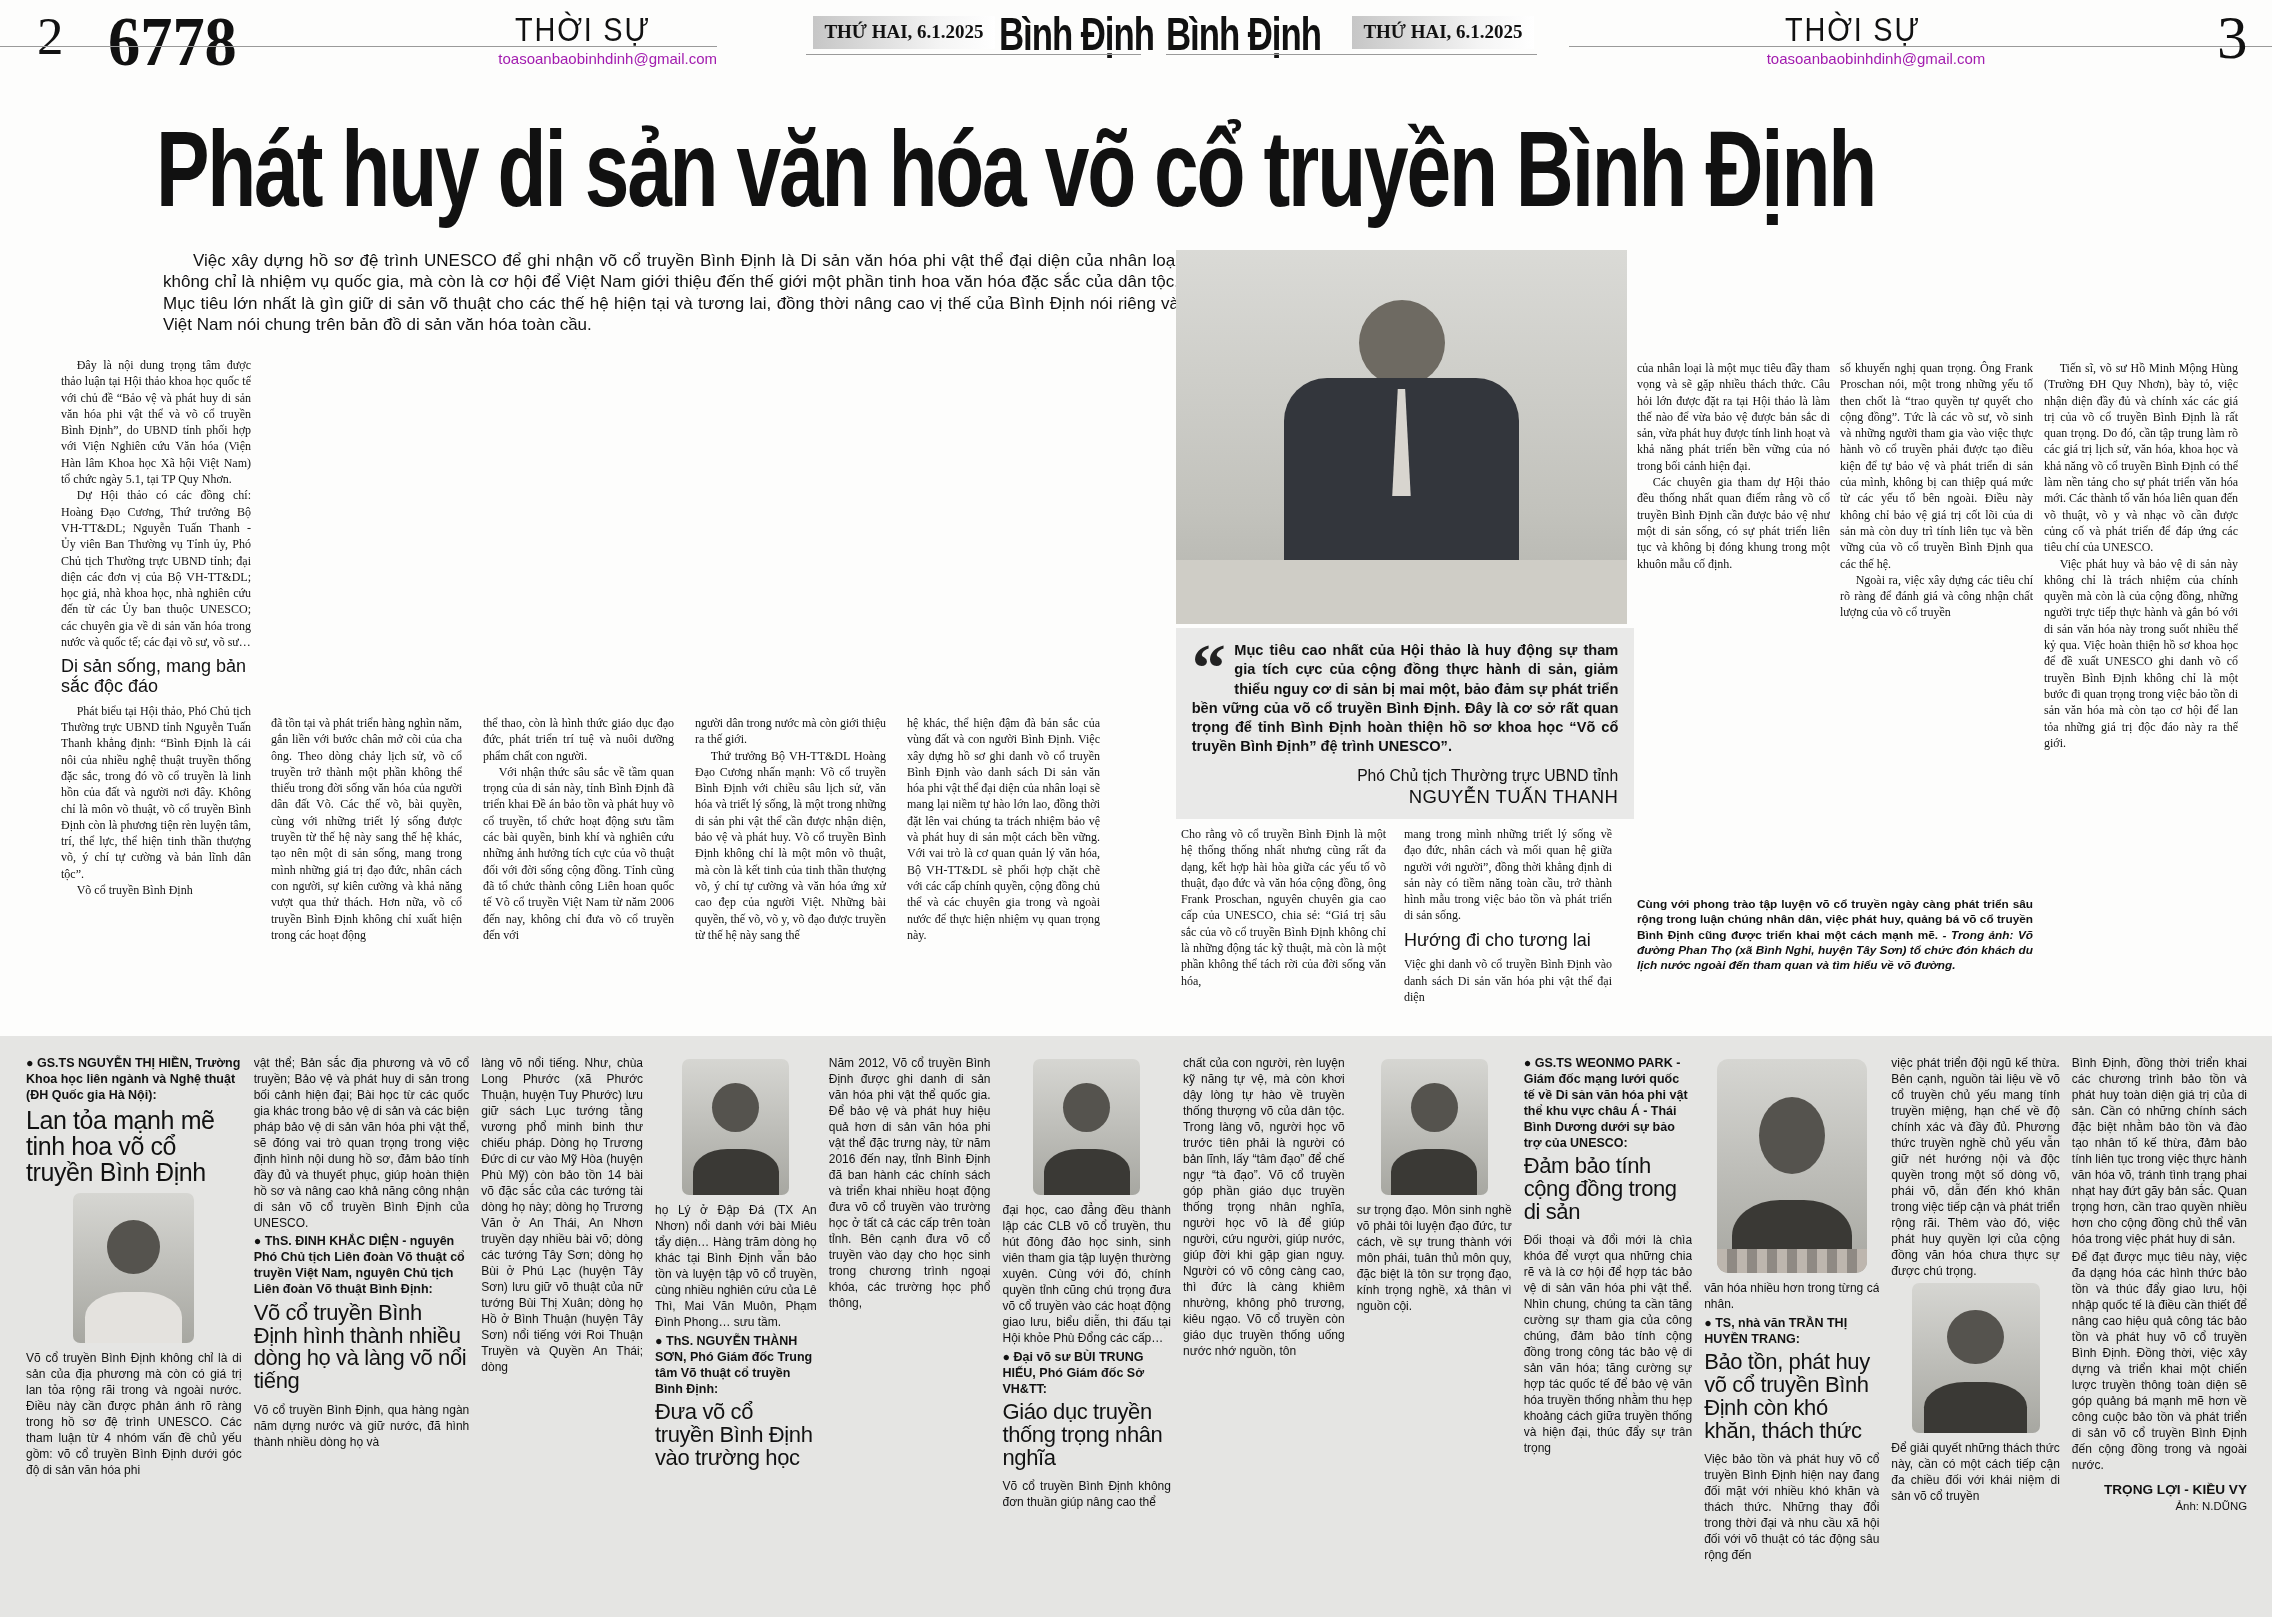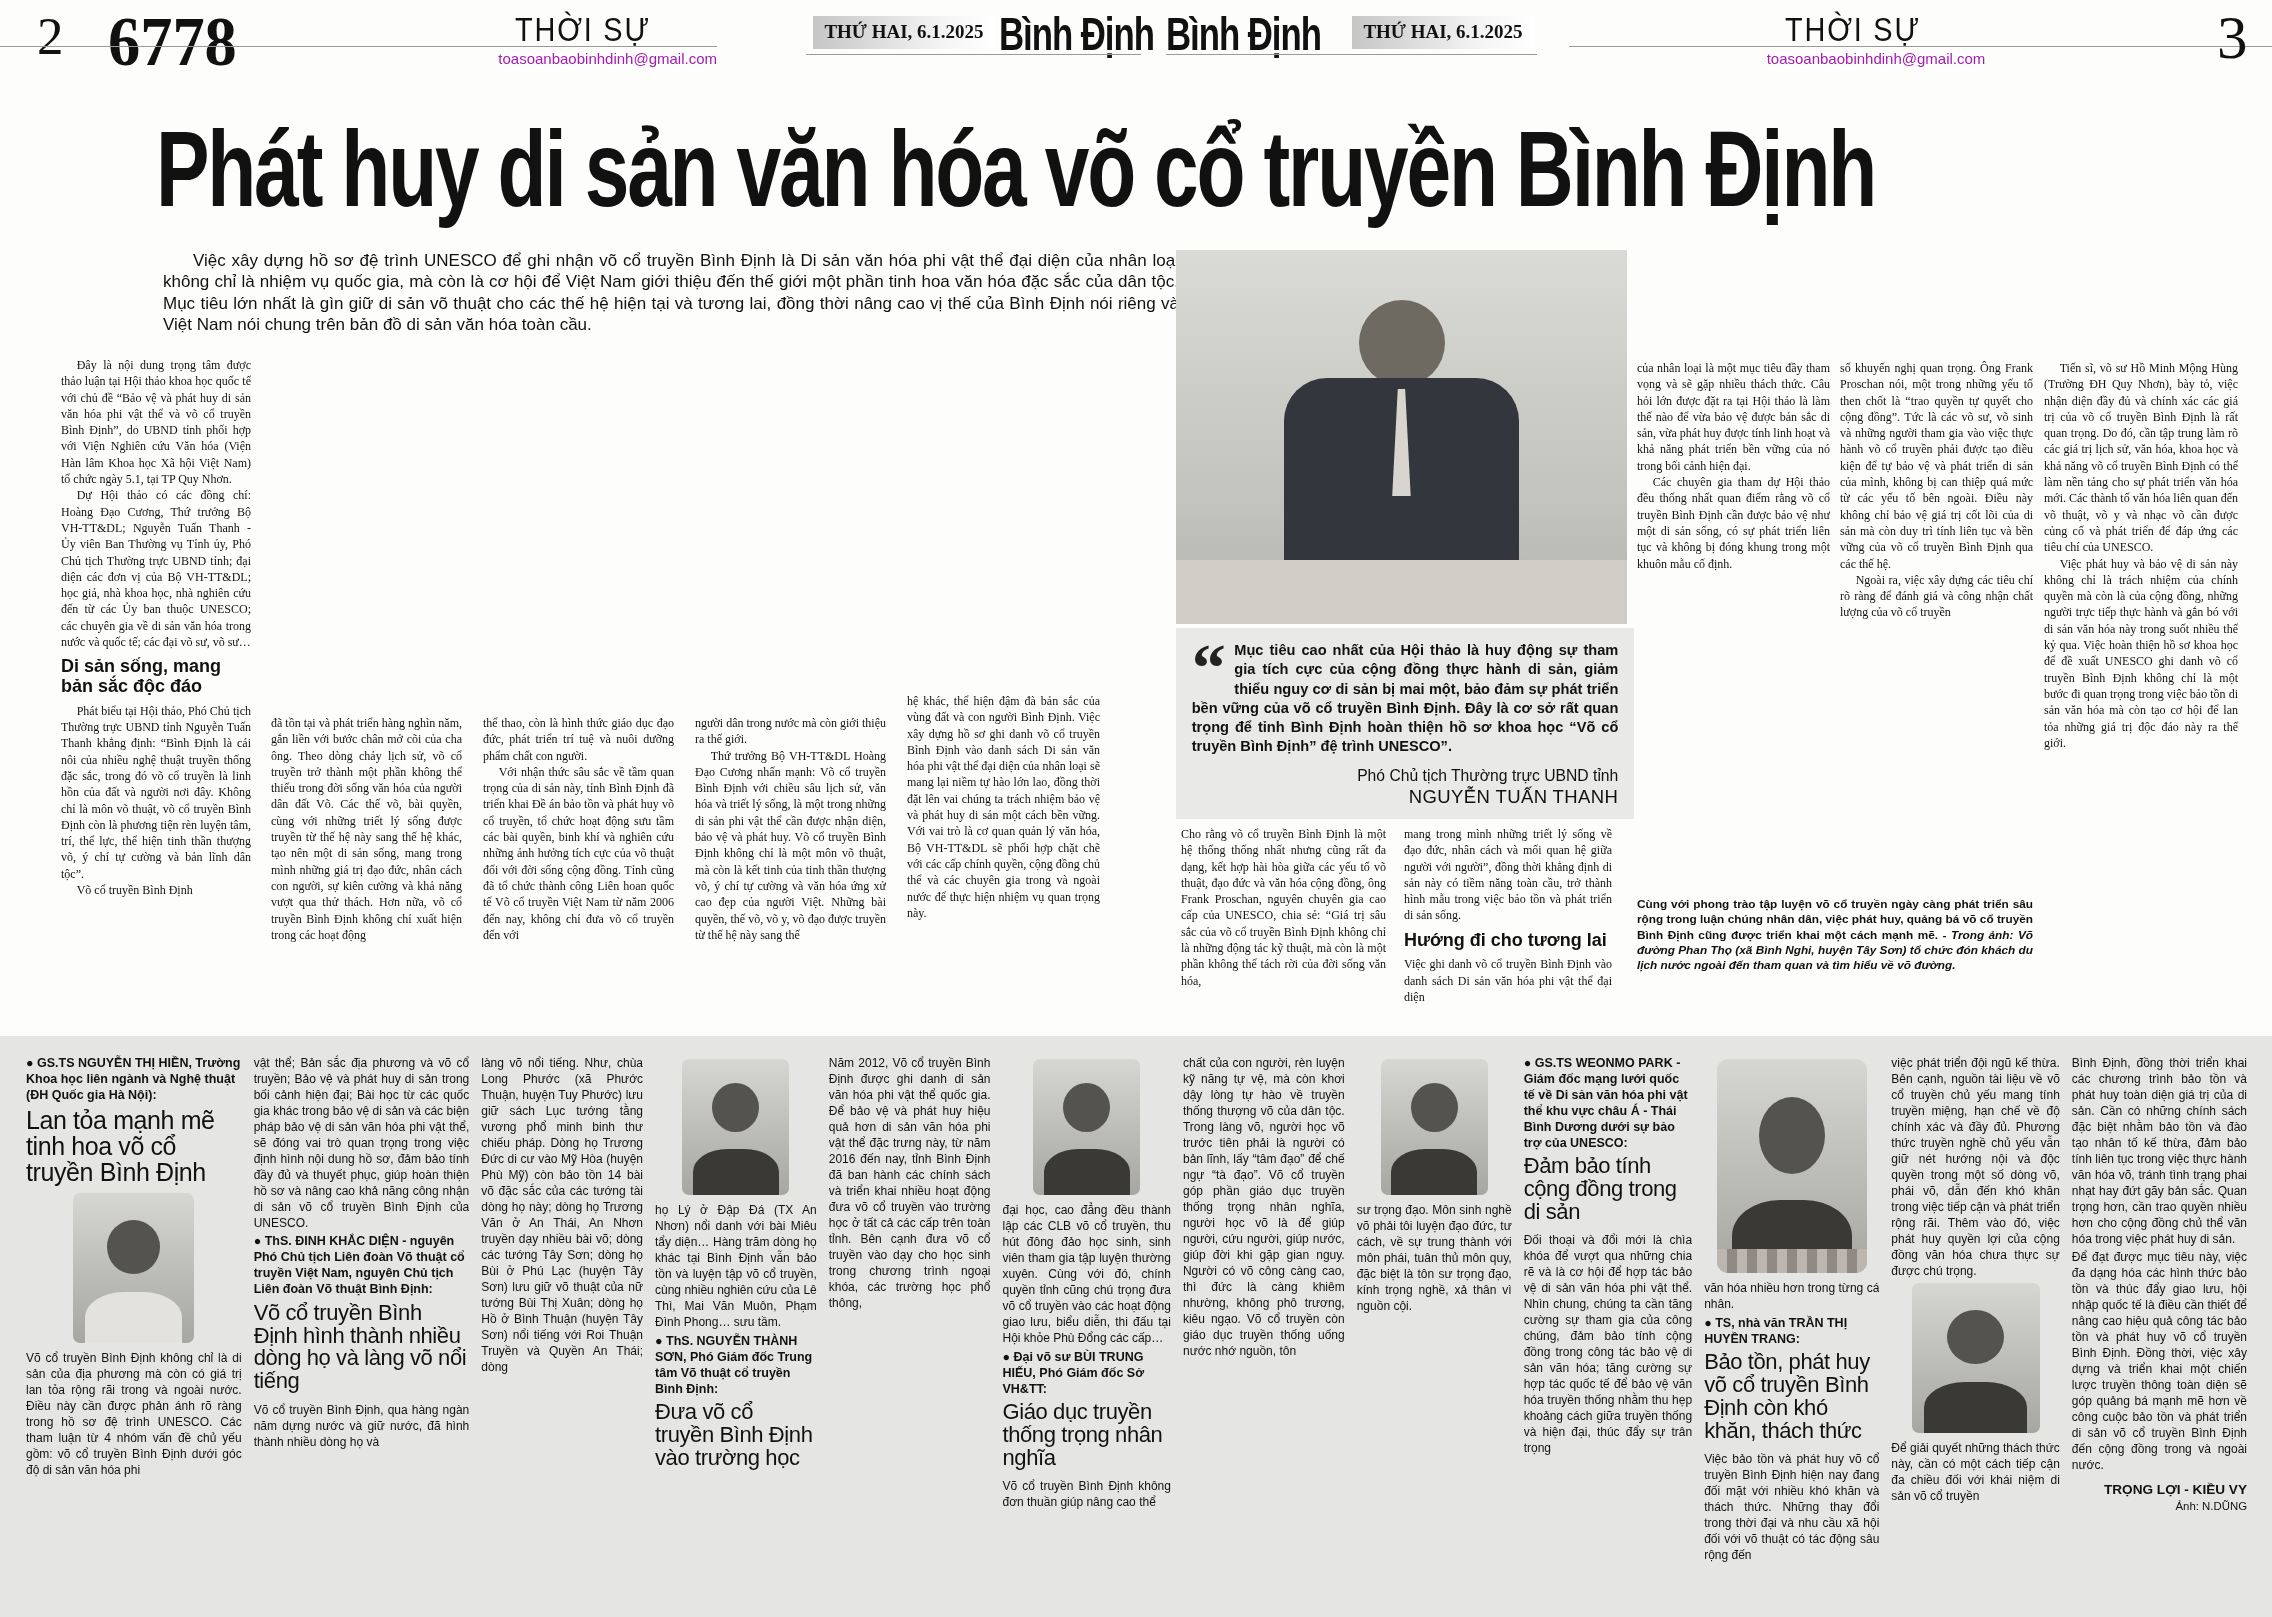--- a/index.html
+++ b/index.html
@@ -17,21 +17,21 @@
   .masthead{font-weight:bold;font-size:47px;letter-spacing:-1.4px;transform:scaleX(.74);transform-origin:left;white-space:nowrap;}
   
   .headline{font-weight:bold;font-size:107px;letter-spacing:-2.9px;white-space:nowrap;
             transform:scaleX(.75);transform-origin:left;line-height:1.05;}
   .lead{font-weight:normal;font-size:17px;line-height:1.25;text-align:justify;}
   .lead p{margin:0;text-indent:30px;}
   
   .ser{font-family:"Liberation Serif",serif;font-size:12px;line-height:16.3px;text-align:justify;overflow:hidden;}
   .ser p{margin:0;text-indent:15.7px;}
   .ser p.fi{text-indent:0;}
-  .subhead{font-family:"Liberation Sans",sans-serif;font-weight:bold;font-size:18px;line-height:1.1;
+  .subhead{font-family:"Liberation Sans",sans-serif;font-weight:normal;font-size:18px;line-height:1.1;
            text-align:left;text-indent:0;margin:7.1px 0 5.7px;}
   
   .ph{position:absolute;overflow:hidden;background:#bdbdb6;}
   .cap-onphoto{position:absolute;background:rgba(255,255,255,.95);padding:3.6px 7.1px;text-align:right;}
   .cap1{font-family:"Liberation Serif",serif;font-weight:bold;font-style:italic;font-size:12px;line-height:1.2;}
   .cap2{font-size:10.3px;line-height:1.25;}
   .caption{font-weight:bold;font-size:11.8px;line-height:1.3;text-align:justify;overflow:hidden;}
   .caption .it{font-style:italic;font-weight:bold;}
   .caption .cr{font-weight:normal;text-align:right;display:block;}
   
@@ -100,21 +100,21 @@
     <p class="fi">đã tồn tại và phát triển hàng nghìn năm, gắn liền với bước chân mở cõi của cha ông. Theo dòng chảy lịch sử, võ cổ truyền trở thành một phần không thể thiếu trong đời sống văn hóa của người dân đất Võ. Các thế võ, bài quyền, cùng với những triết lý sống được truyền từ thế hệ này sang thế hệ khác, tạo nên một di sản sống, mang trong mình những giá trị đạo đức, nhân cách con người, sự kiên cường và khả năng vượt qua thử thách. Hơn nữa, võ cổ truyền Bình Định không chỉ xuất hiện trong các hoạt động</p>
   </div>
   <div class="abs ser" style="left:483px;top:715px;width:191px;height:318px;">
     <p class="fi">thể thao, còn là hình thức giáo dục đạo đức, phát triển trí tuệ và nuôi dưỡng phẩm chất con người.</p>
     <p>Với nhận thức sâu sắc về tầm quan trọng của di sản này, tỉnh Bình Định đã triển khai Đề án bảo tồn và phát huy võ cổ truyền, tổ chức hoạt động sưu tầm các bài quyền, binh khí và nghiên cứu những ảnh hưởng tích cực của võ thuật đối với đời sống cộng đồng. Tỉnh cũng đã tổ chức thành công Liên hoan quốc tế Võ cổ truyền Việt Nam từ năm 2006 đến nay, không chỉ đưa võ cổ truyền đến với</p>
   </div>
   <div class="abs ser" style="left:695px;top:715px;width:191px;height:318px;">
     <p class="fi">người dân trong nước mà còn giới thiệu ra thế giới.</p>
     <p>Thứ trưởng Bộ VH-TT&amp;DL Hoàng Đạo Cương nhấn mạnh: Võ cổ truyền Bình Định với chiều sâu lịch sử, văn hóa và triết lý sống, là một trong những di sản phi vật thể cần được nhận diện, bảo vệ và phát huy. Võ cổ truyền Bình Định không chỉ là một môn võ thuật, mà còn là kết tinh của tinh thần thượng võ, ý chí tự cường và văn hóa ứng xử cao đẹp của người Việt. Những bài quyền, thế võ, võ y, võ đạo được truyền từ thế hệ này sang thế</p>
   </div>
-  <div class="abs ser" style="left:907px;top:693px;width:193px;height:318px;">
+  <div class="abs ser" style="left:907px;top:715px;width:193px;height:318px;">
     <p class="fi">hệ khác, thể hiện đậm đà bản sắc của vùng đất và con người Bình Định. Việc xây dựng hồ sơ ghi danh võ cổ truyền Bình Định vào danh sách Di sản văn hóa phi vật thể đại diện của nhân loại sẽ mang lại niềm tự hào lớn lao, đồng thời đặt lên vai chúng ta trách nhiệm bảo vệ và phát huy di sản một cách bền vững. Với vai trò là cơ quan quản lý văn hóa, Bộ VH-TT&amp;DL sẽ phối hợp chặt chẽ với các cấp chính quyền, cộng đồng chủ thể và các chuyên gia trong và ngoài nước để thực hiện nhiệm vụ quan trọng này.</p>
   </div>
 
   <div class="ph bigph" style="left:1176px;top:250px;width:451px;height:374px;background:linear-gradient(180deg,#dadad6,#c2c2bc 70%,#b3b3ad);">
     <div style="position:absolute;left:50%;top:50px;width:86px;height:86px;margin-left:-43px;border-radius:50%;background:#6e6a62;"></div>
     <div style="position:absolute;left:50%;top:128px;width:235px;height:185px;margin-left:-118px;border-radius:43px 43px 0 0;background:#33363c;"></div>
     <div style="position:absolute;left:50%;top:139px;width:18.5px;height:107px;margin-left:-9.3px;background:#d8d5cf;clip-path:polygon(30% 0,70% 0,100% 100%,0 100%);"></div>
     <div style="position:absolute;left:0;bottom:0;width:100%;height:64px;background:#cfcdc6;"></div>
   </div>
 

